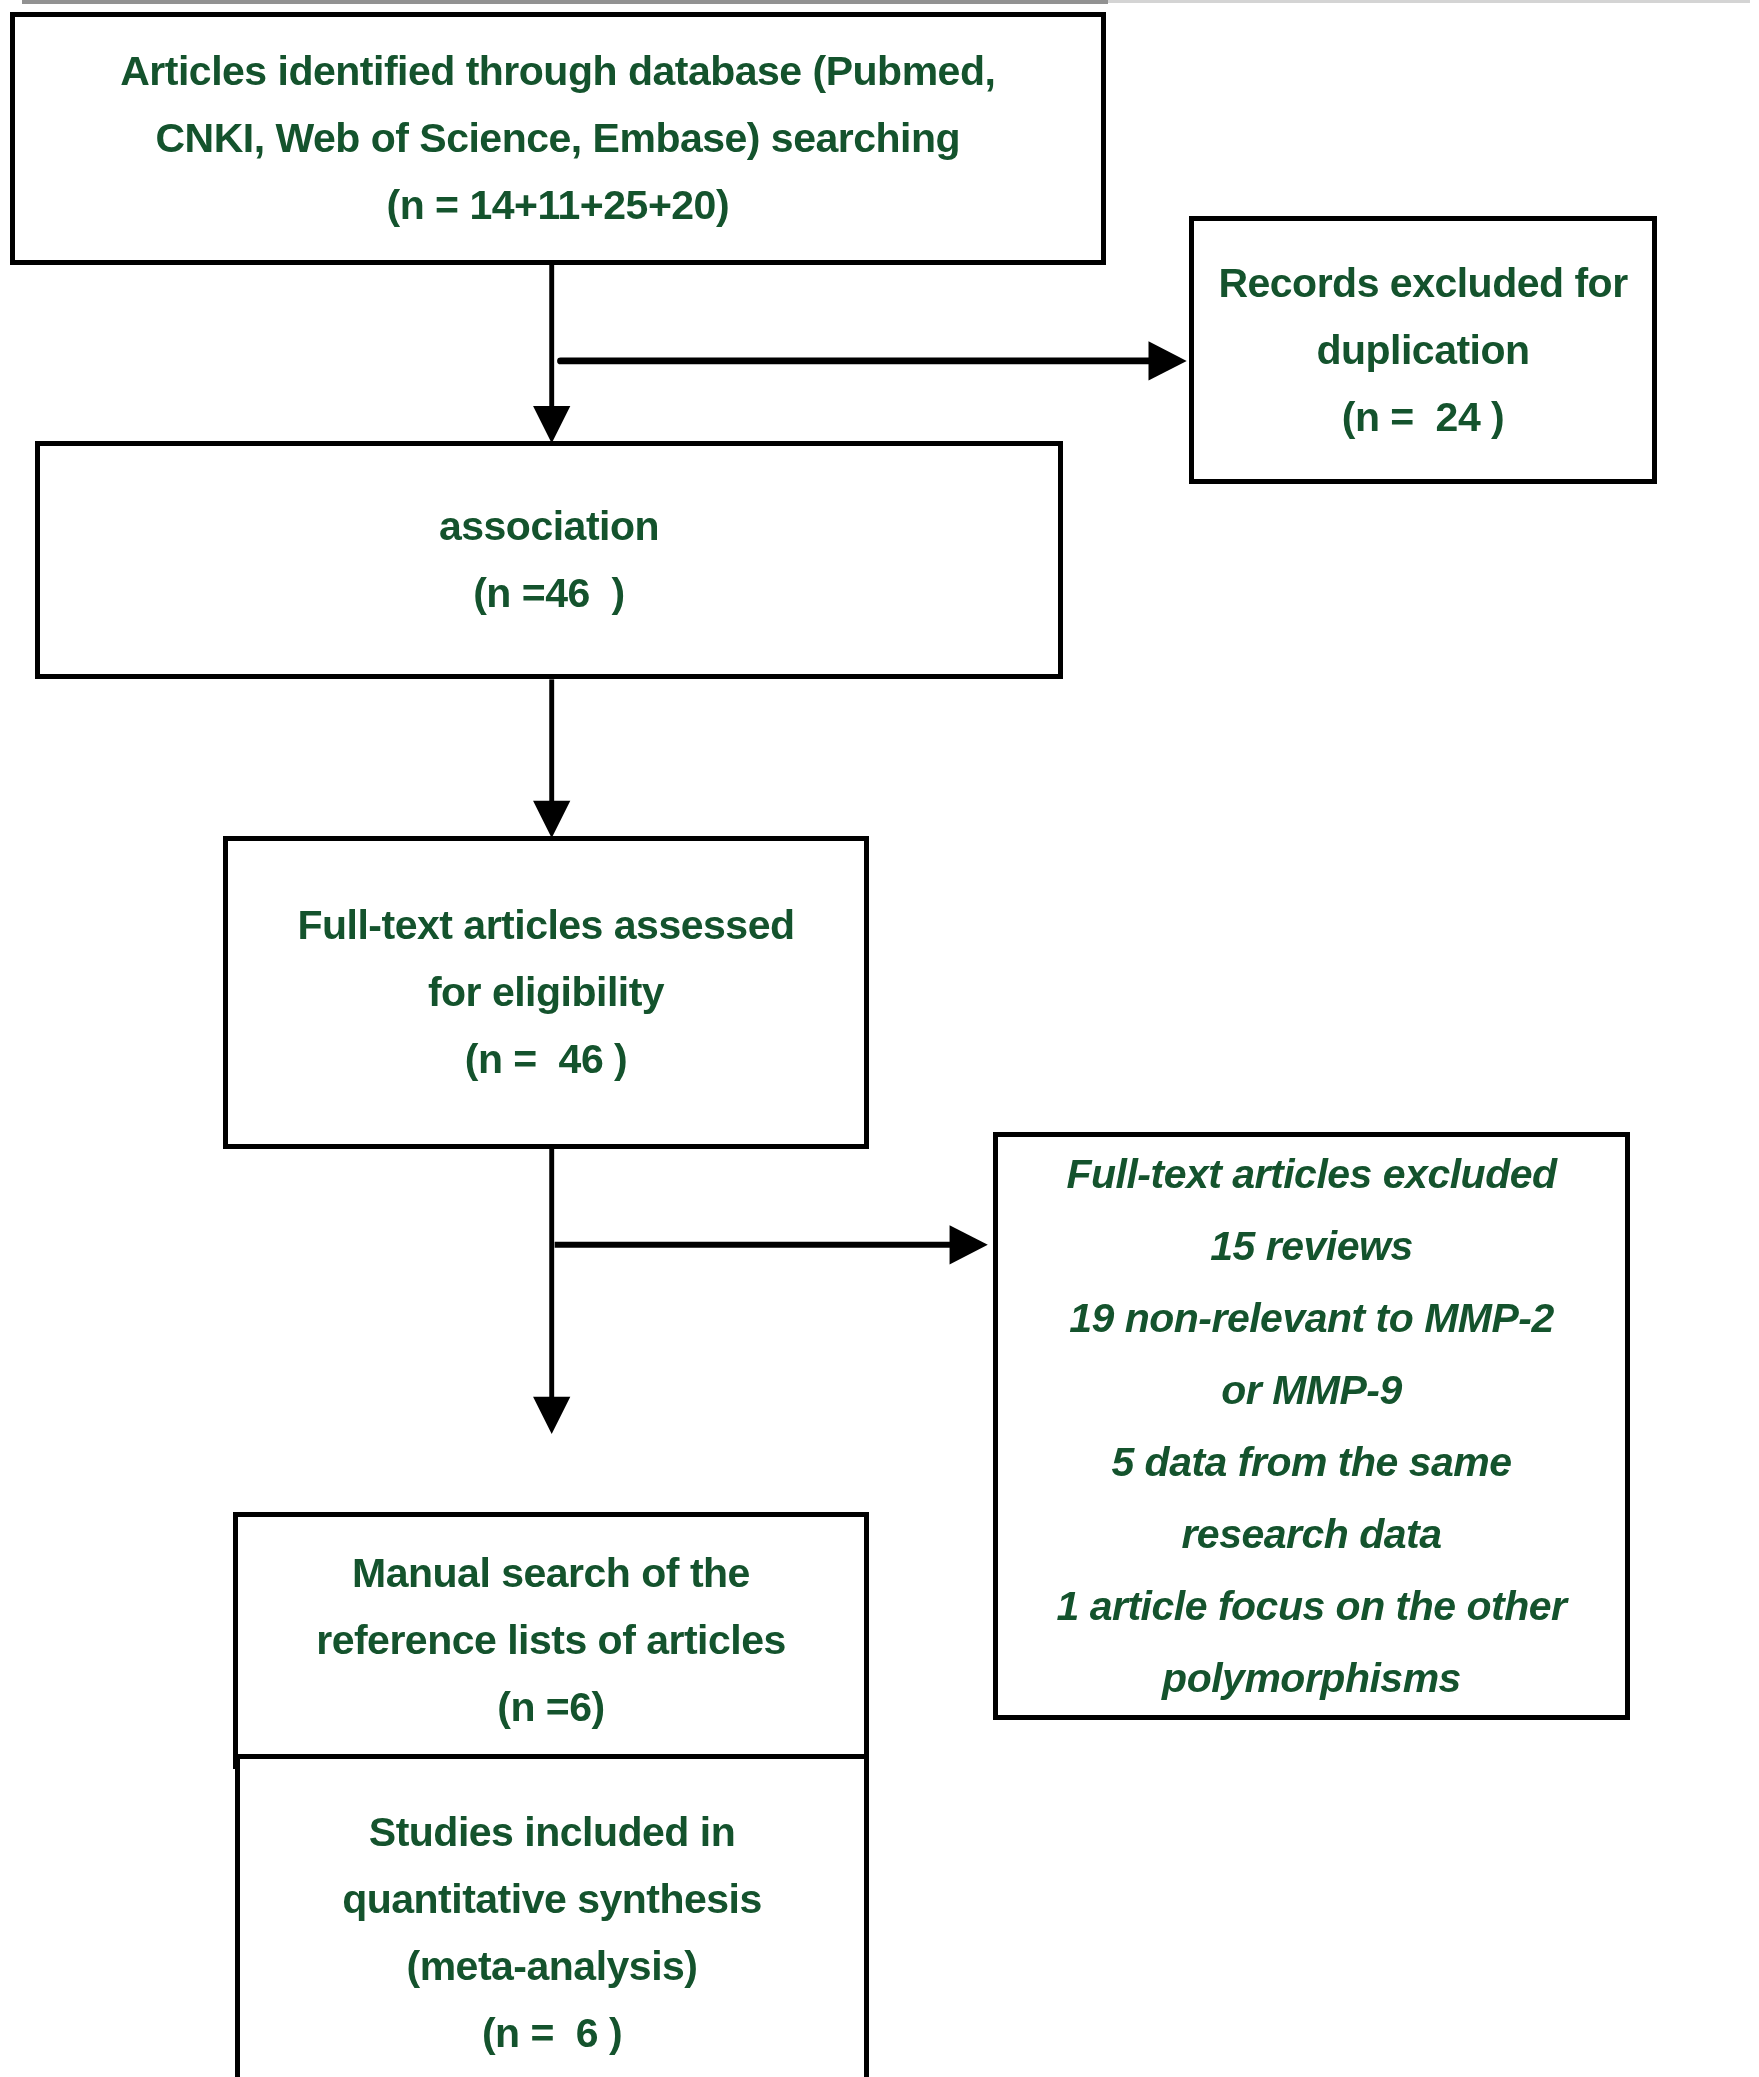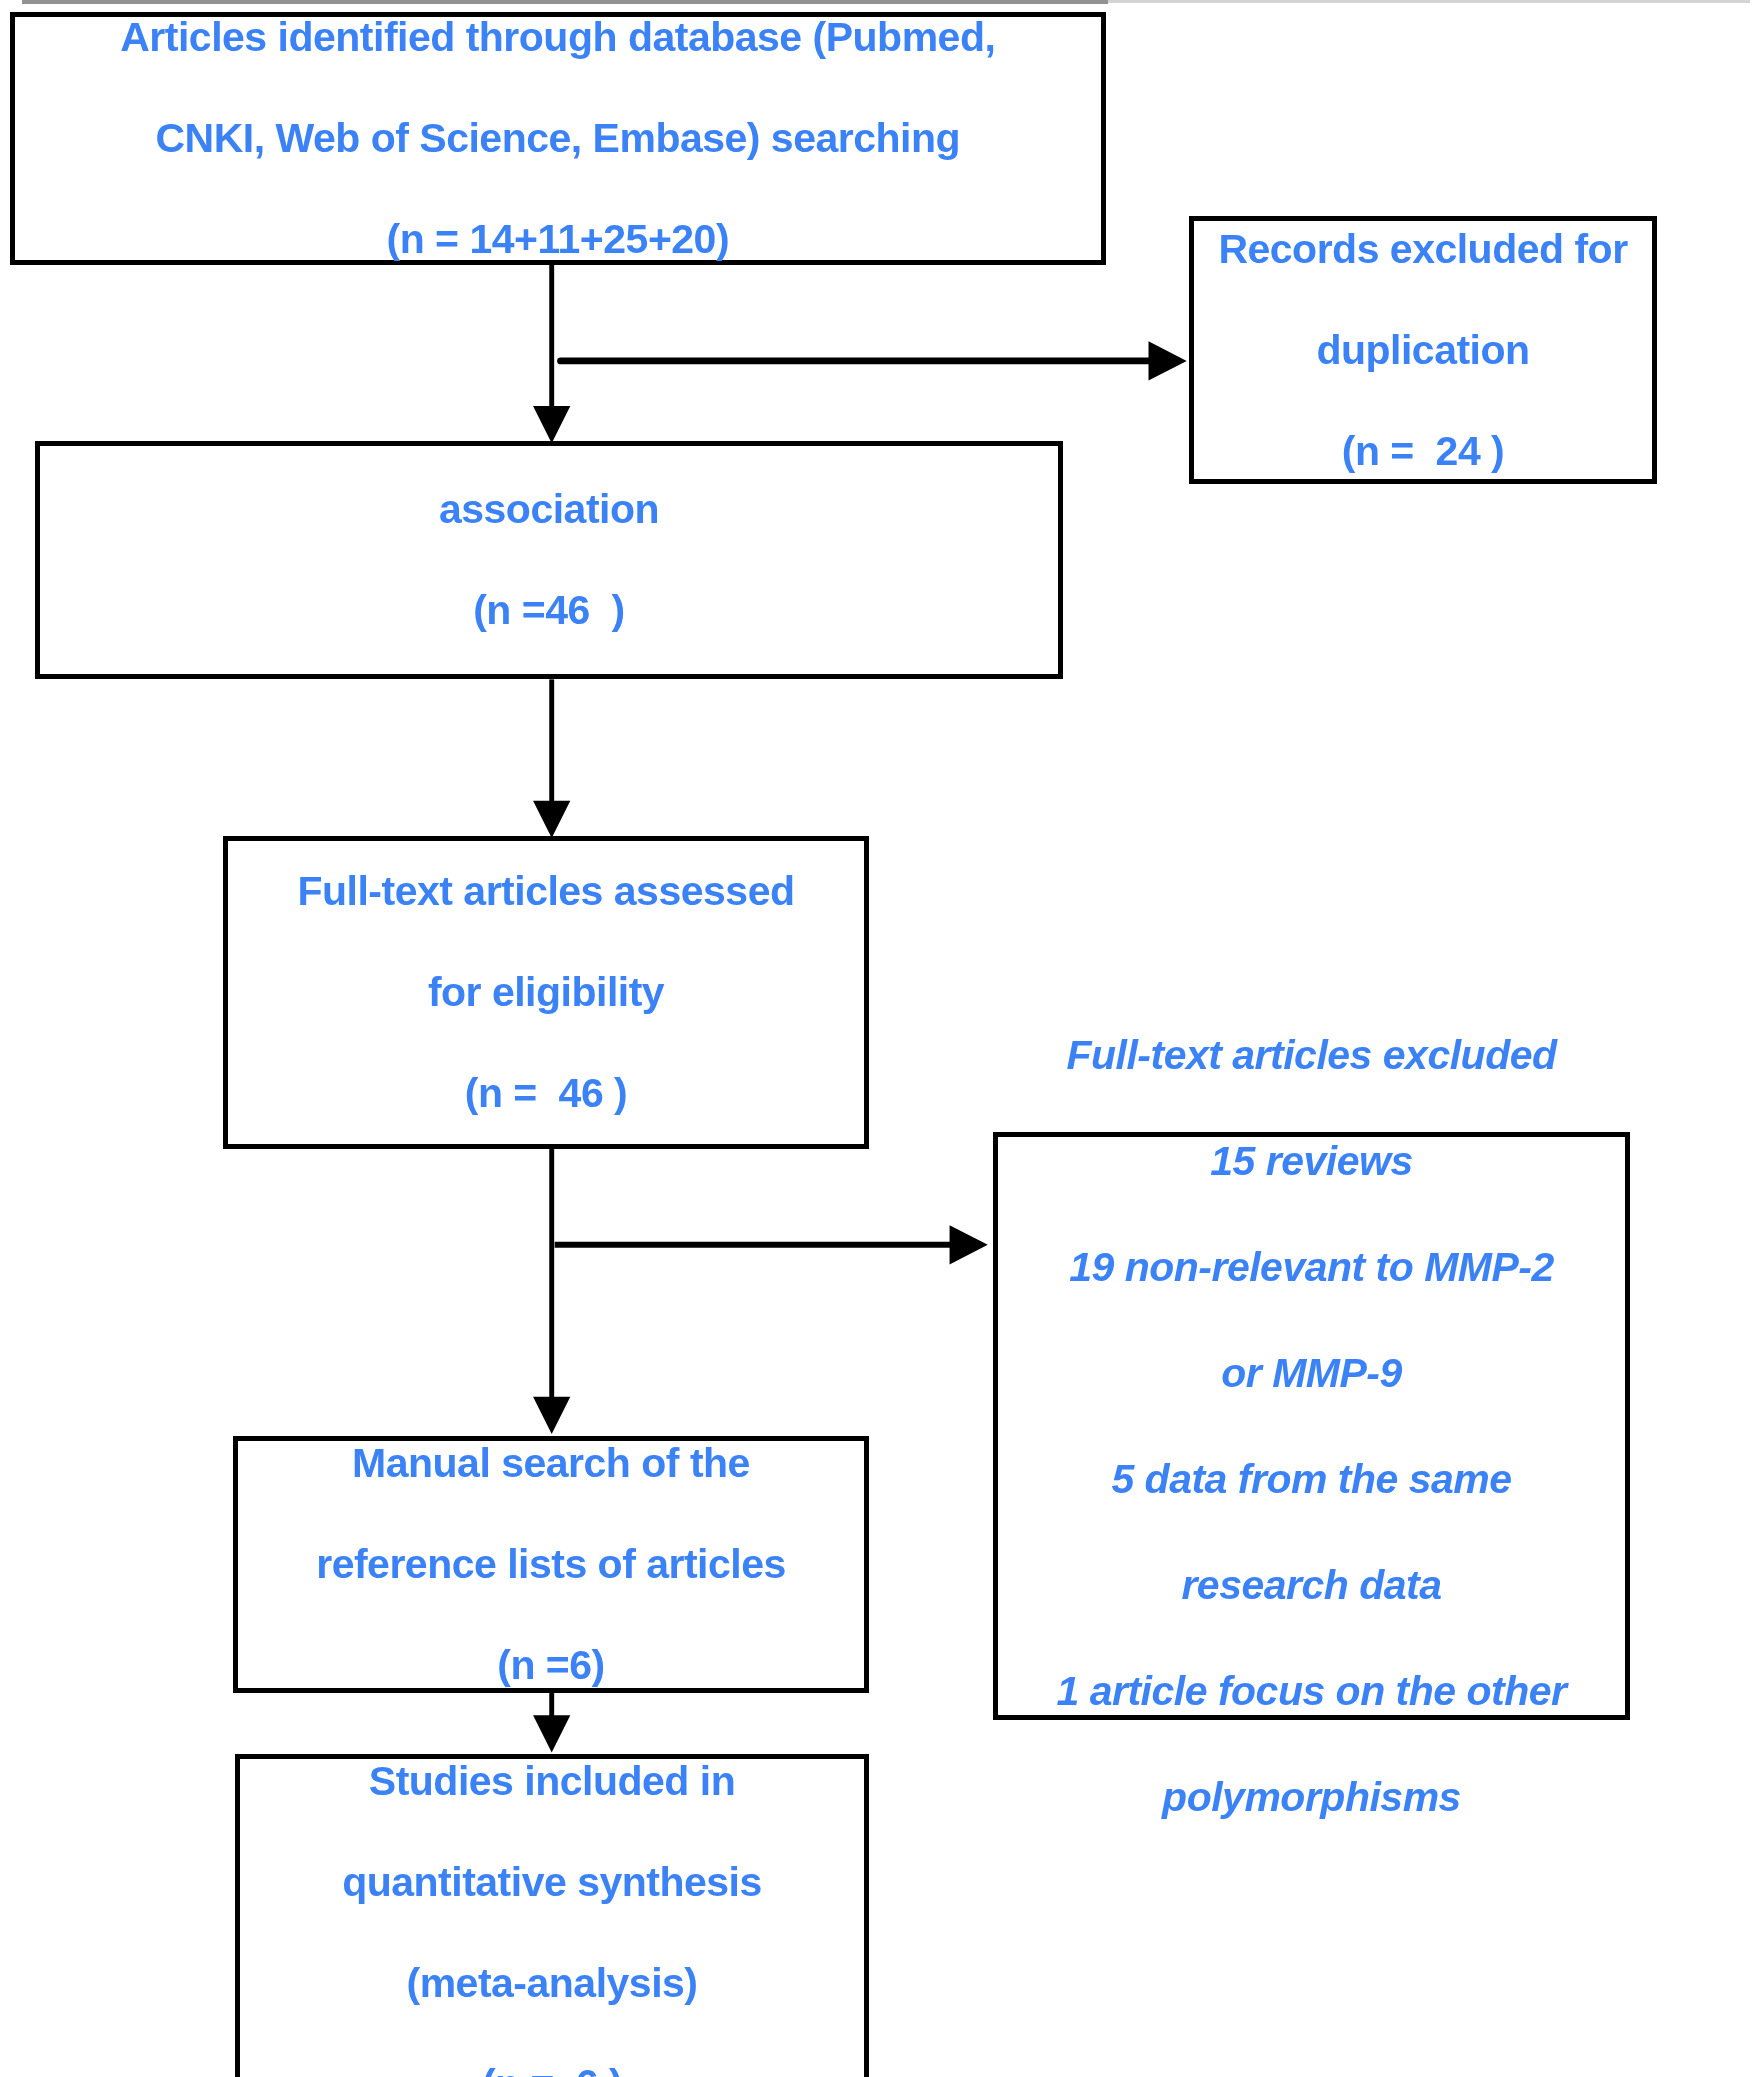--- a/index.html
+++ b/index.html
@@ -17,26 +17,25 @@
   .arrows { position: absolute; left: 0; top: 0; width: 1759px; height: 2078px; }
   .box {
     position: absolute;
     box-sizing: border-box;
     border: 5.9px solid #000000;
     background: #ffffff;
     display: flex;
     flex-direction: column;
     justify-content: center;
     align-items: center;
-    color: #3b82f6;
+    color: #14532d;
     font-weight: 700;
     font-size: 41px;
     line-height: 67px;
     letter-spacing: -0.5px;
-    gap: 34px;
   }
   .box span { display: block; white-space: pre; }
   .box-ft-excluded { line-height: 72px; }
 </style>
 </head>
 <body>
 
 <div class="canvas">
 
   <div class="scanline scanline-dark"></div>
@@ -102,21 +101,21 @@
     <span>Full-text articles excluded</span>
     <span>15 reviews</span>
     <span>19 non-relevant to MMP-2</span>
     <span>or MMP-9</span>
     <span>5 data from the same</span>
     <span>research data</span>
     <span>1 article focus on the other</span>
     <span>polymorphisms</span>
   </div>
 
-  <div class="box" style="left:233px; top:1436px; width:636px; height:257px;">
+  <div class="box" style="left:233px; top:1512px; width:636px; height:257px;">
     <span>Manual search of the</span>
     <span>reference lists of articles</span>
     <span>(n =6)</span>
   </div>
 
   <div class="box" style="left:235px; top:1754px; width:634px; height:358px;">
     <span>Studies included in</span>
     <span>quantitative synthesis</span>
     <span>(meta-analysis)</span>
     <span>(n =  6 )</span>

